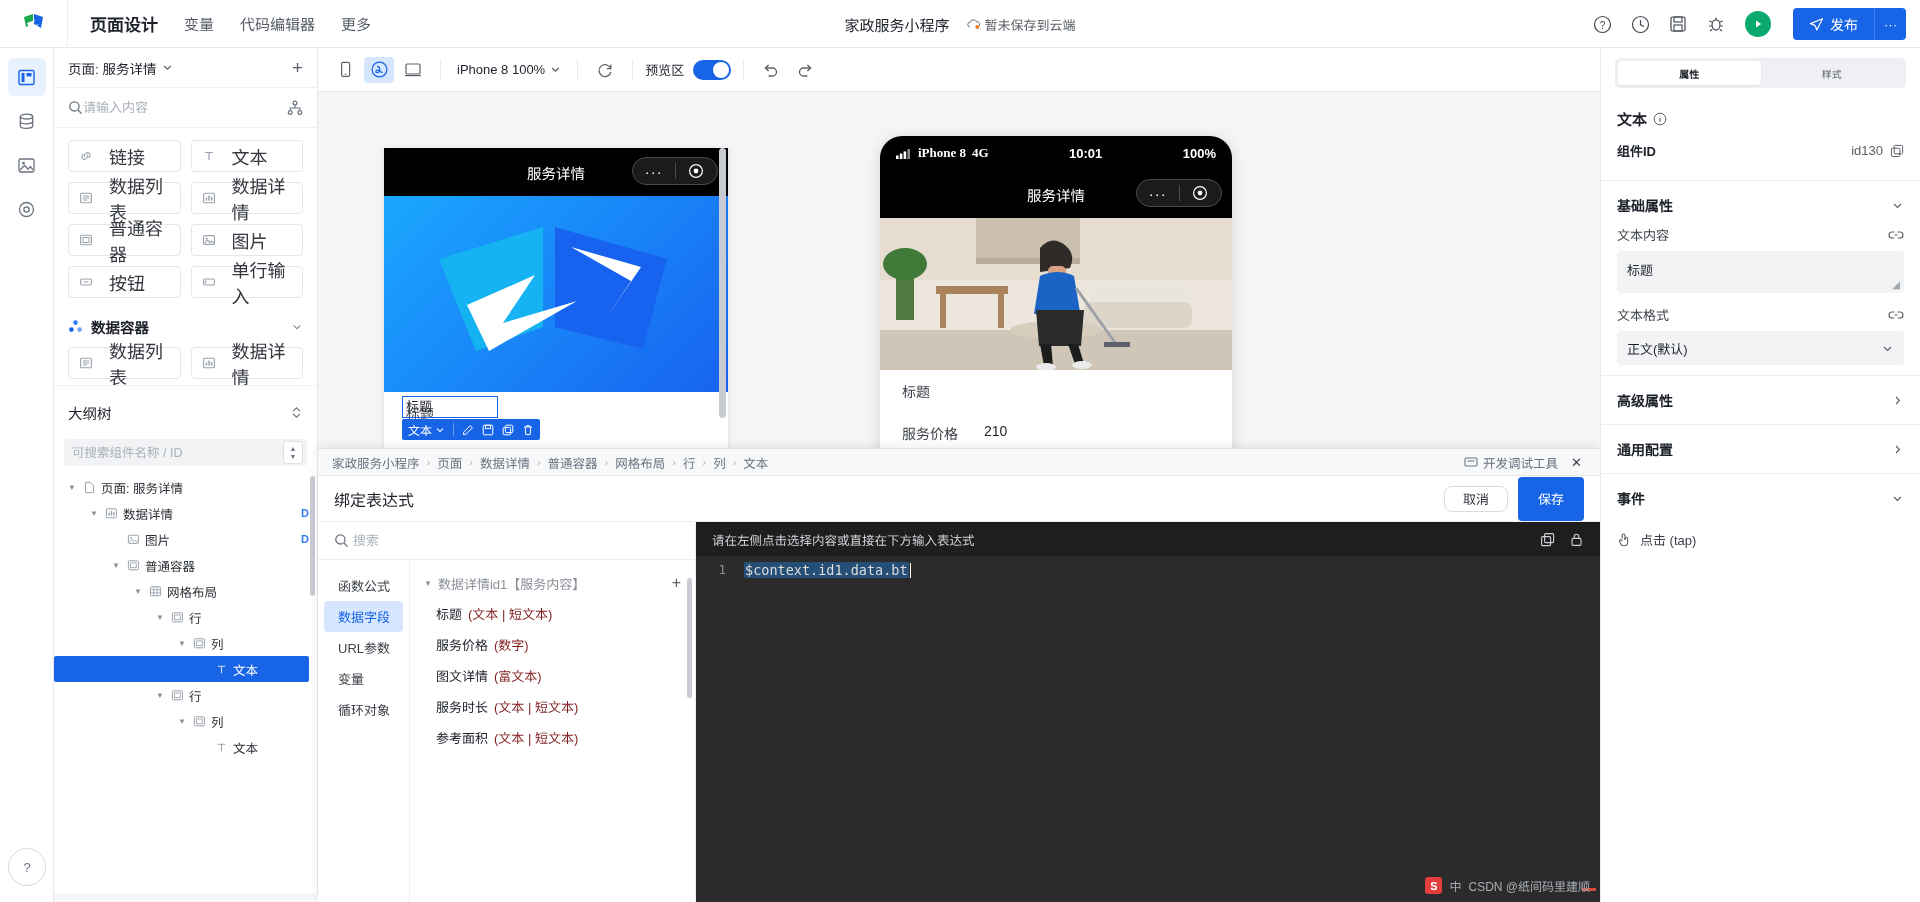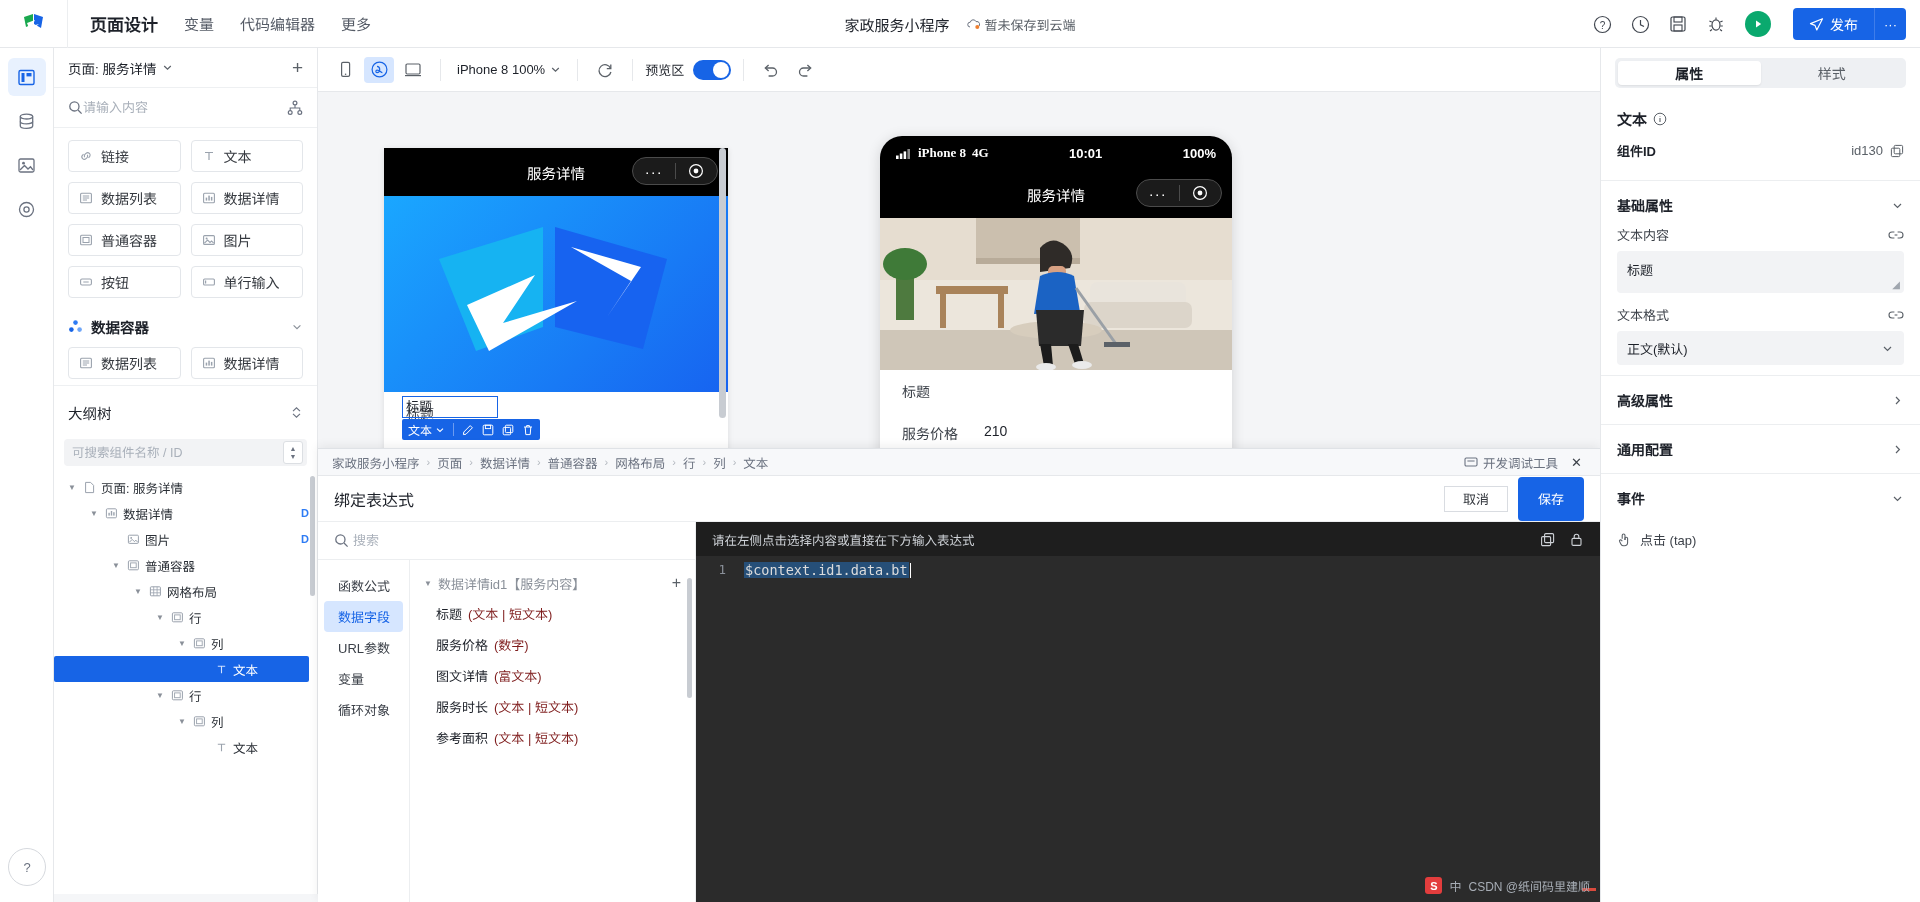--- a/index.html
+++ b/index.html
@@ -92,22 +92,22 @@
     border: none; outline: none; flex: 1; font-size: 13px; color: #1d2129;
     font-family: inherit; background: transparent;
   }
   .search-row input::placeholder { color: #a9b0ba; }
   .comp-grid {
     display: grid; grid-template-columns: 1fr 1fr; gap: 10px;
     padding: 12px 14px 6px 14px;
   }
   .comp-cell {
     height: 32px; border: 1px solid #e3e6ea; border-radius: 4px;
-    display: flex; align-items: center; gap: 8px; padding-left: 10px;
-    font-size: 14px; color: #35393f; cursor: pointer; background: #fff;
+    display: flex; align-items: center; gap: 16px; padding-left: 10px;
+    font-size: 18px; color: #35393f; cursor: pointer; background: #fff;
   }
   .comp-cell .ci { color: #9aa2ad; display: flex; }
   .section-head {
     display: flex; align-items: center; justify-content: space-between;
     padding: 12px 14px 6px 14px; font-size: 14.5px; font-weight: bold; color: #1d2129;
   }
   .section-head .sh-left { display: flex; align-items: center; gap: 8px; }
   .outline-head {
     padding: 16px 14px; font-size: 14.5px; color: #1d2129;
     display: flex; align-items: center; justify-content: space-between;
@@ -238,21 +238,21 @@
   .rightpanel {
     position: absolute; top: 48px; right: 0; width: 320px; bottom: 0;
     background: #fff; border-left: 1px solid #e6e8eb; display: flex; flex-direction: column;
   }
   .rp-tabs {
     margin: 10px 14px; height: 30px; background: #eef0f3; border-radius: 5px;
     display: flex; padding: 3px;
   }
   .rp-tab {
     flex: 1; display: flex; align-items: center; justify-content: center;
-    font-size: 14px; color: #5b6168; border-radius: 4px; cursor: pointer;
+    font-size: 10px; color: #5b6168; border-radius: 4px; cursor: pointer;
   }
   .rp-tab.active { background: #fff; color: #1d2129; font-weight: bold; box-shadow: 0 1px 2px rgba(0,0,0,.08); }
   .rp-sec { padding: 10px 16px; }
   .rp-title { font-size: 15px; font-weight: bold; color: #1d2129; display: flex; align-items: center; gap: 6px; }
   .rp-kv { display: flex; align-items: center; justify-content: space-between; padding: 12px 0 4px 0; }
   .rp-kv .k { font-size: 13px; font-weight: bold; color: #1d2129; }
   .rp-kv .v { font-size: 13px; color: #5b6168; display: flex; align-items: center; gap: 7px; }
   .rp-divider { height: 1px; background: #eceef0; margin: 6px 0 0 0; }
   .rp-collapse {
     display: flex; align-items: center; justify-content: space-between;
@@ -302,21 +302,21 @@
     margin-left: auto; display: flex; align-items: center; gap: 9px; color: #6b7280;
   }
   .bp-tools .dbg { display: flex; align-items: center; gap: 5px; cursor: pointer; }
   .dlg-head {
     height: 46px; display: flex; align-items: center; padding: 0 16px;
     border-bottom: 1px solid #eceef0;
   }
   .dlg-title { font-size: 16px; color: #1d2129; }
   .dlg-actions { margin-left: auto; display: flex; align-items: center; gap: 10px; }
   .btn-ghost {
-    height: 26px; padding: 0 18px; border: 1px solid #d9dce1; border-radius: 0;
+    height: 26px; padding: 0 18px; border: 1px solid #d9dce1; border-radius: 8px;
     background: #fff; font-size: 13px; color: #35393f; display: flex;
     align-items: center; cursor: pointer; font-family: inherit;
   }
   .btn-primary {
     height: 44px; padding: 0 20px; border: none; border-radius: 4px;
     background: #1764e6; font-size: 13px; color: #fff; display: flex;
     align-items: center; cursor: pointer; font-family: inherit;
   }
   .dlg-body { flex: 1; display: flex; min-height: 0; }
   .dlg-left { width: 378px; border-right: 1px solid #eceef0; display: flex; flex-direction: column; }

